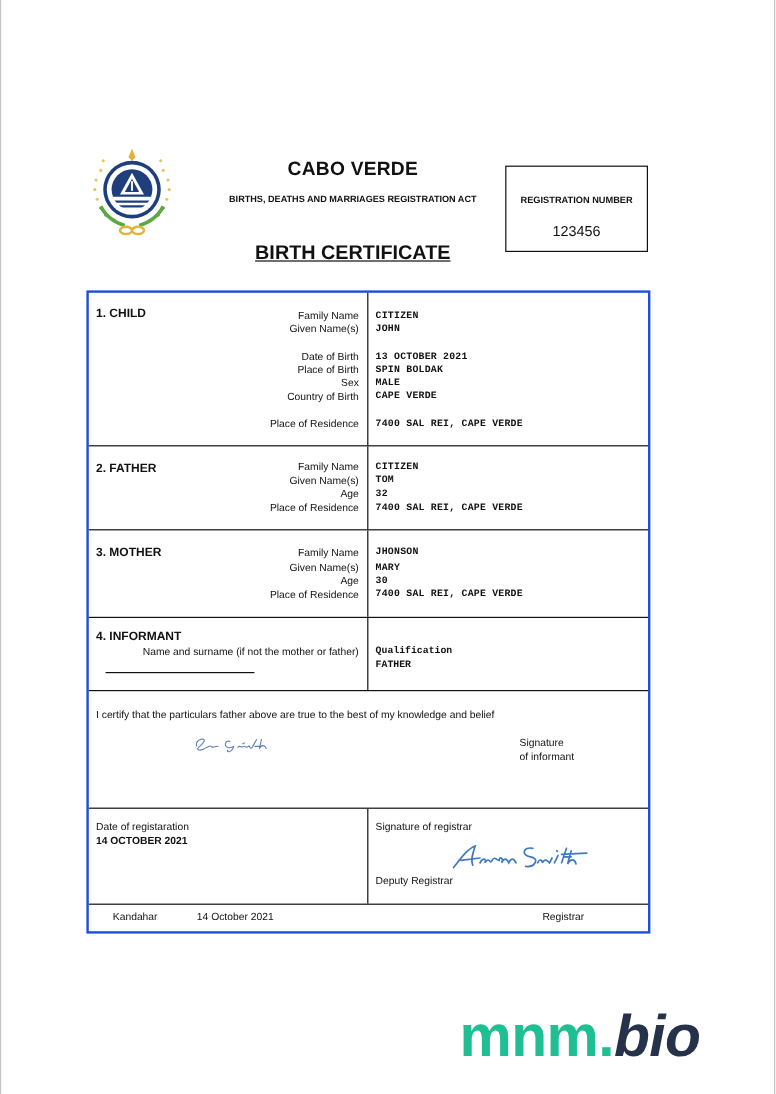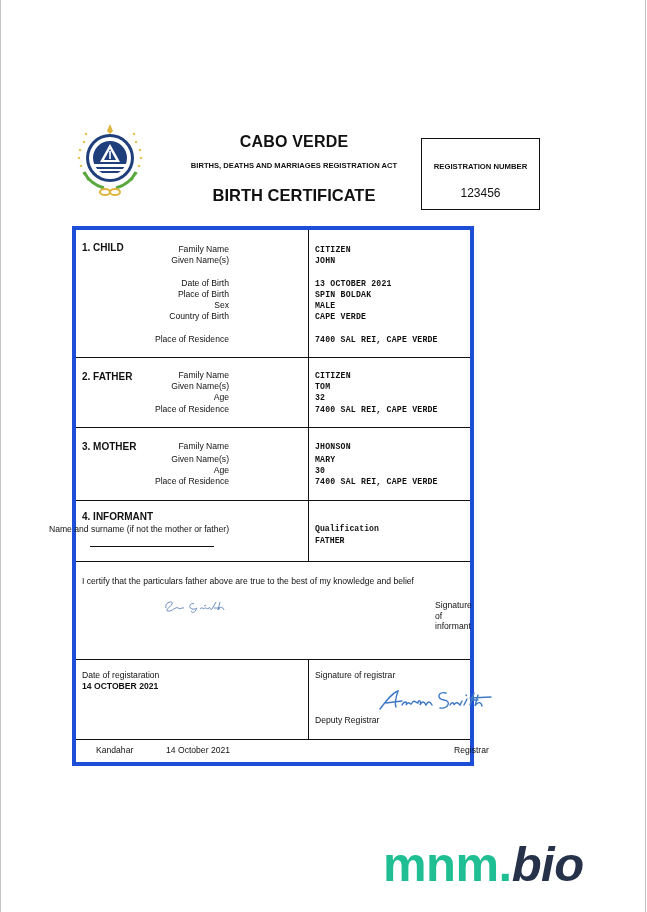--- a/index.html
+++ b/index.html
@@ -8,30 +8,30 @@
     font-family: "Liberation Sans", sans-serif; color: #111;
   }
   .page-edge-left { position: absolute; left: 0; top: 0; width: 1px; height: 912px; background: #c4c4c4; }
   .page-edge-right { position: absolute; right: 1px; top: 0; width: 1px; height: 912px; background: #c4c4c4; }
 
   .emblem { position: absolute; left: 70px; top: 120px; width: 80px; height: 80px; }
 
   .country { position: absolute; left: 165px; top: 122px; width: 258px; text-align: center;
     font-weight: bold; font-size: 16px; letter-spacing: 0.2px; margin-top: 11px; }
   .act { position: absolute; left: 165px; top: 161px; width: 258px; text-align: center; font-size: 7.6px; font-weight: bold; }
-  .doctitle { position: absolute; left: 165px; top: 186px; width: 258px; text-align: center;
-    font-weight: bold; font-size: 16.5px; }
+  .doctitle { position: absolute; left: 165px; top: 202px; width: 258px; text-align: center;
+    font-weight: bold; font-size: 16.5px; text-decoration: underline; }
 
   .regbox { position: absolute; left: 421px; top: 138px; width: 119px; height: 72px;
     border: 1px solid #111; box-sizing: border-box; text-align: center; }
   .regbox .lbl { margin-top: 23px; font-size: 7.7px; font-weight: bold; }
   .regbox .val { margin-top: 15px; font-size: 12px; }
 
-  .tbl { position: absolute; left: 72px; top: 226px; width: 402px; box-sizing: border-box;
-    border: 4px solid #1d4ed8; }
+  .tbl { position: absolute; left: 72px; top: 242px; width: 470px; box-sizing: border-box;
+    border: 2px solid #1d4ed8; }
   .sec { position: relative; border-bottom: 1px solid #111; box-sizing: border-box; }
   .sec .divider { position: absolute; left: 232px; top: 0; bottom: 0; width: 1px; background: #111; }
   .sec .heading { position: absolute; left: 6px; font-weight: bold; font-size: 10px; }
   .row { position: absolute; left: 0; width: 100%; height: 11px; font-size: 8.6px; line-height: 11px; }
   .row .k { position: absolute; right: 241px; text-align: right; white-space: nowrap; }
   .row .v { position: absolute; left: 239px; font-family: "Liberation Mono", monospace; font-weight: bold;
     font-size: 8.2px; white-space: nowrap; letter-spacing: 0.2px; }
 
   .s-child { height: 128px; }
   .s-father { height: 70px; }

